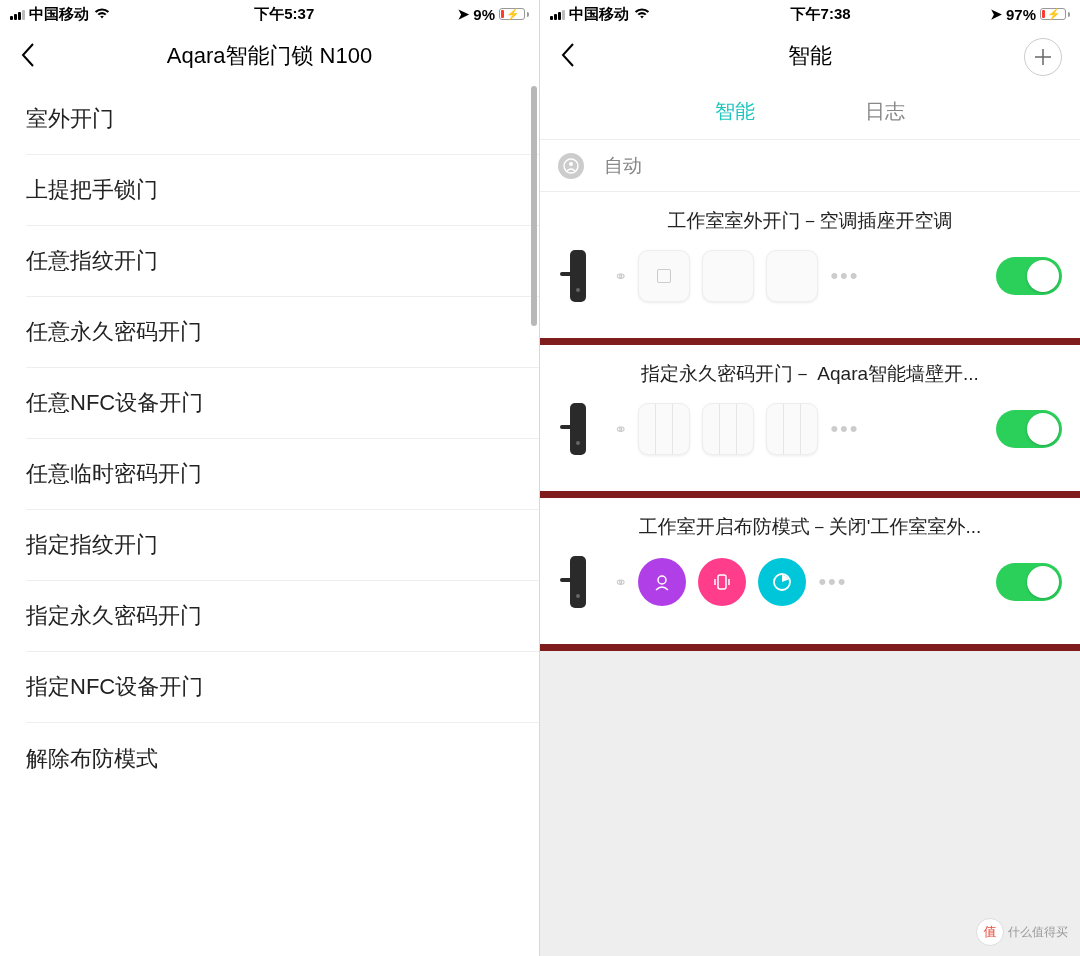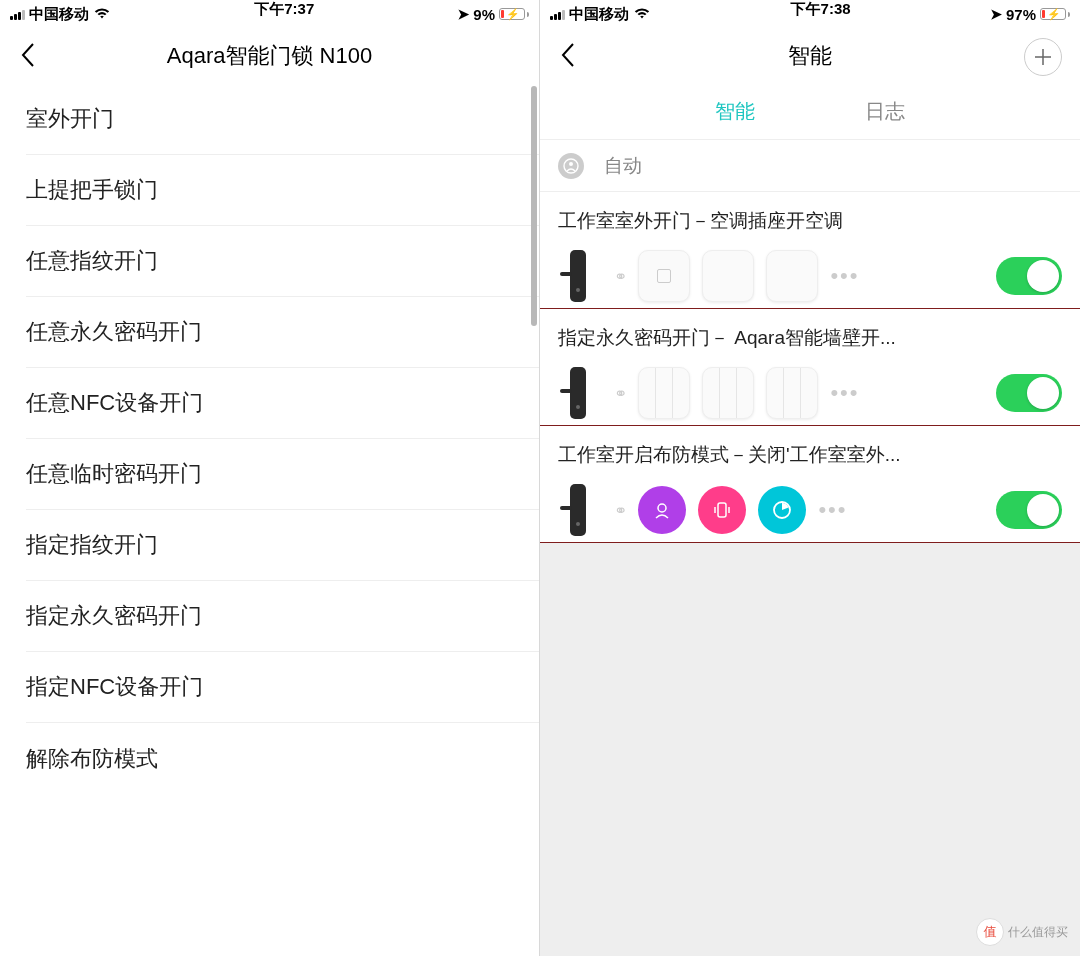--- a/index.html
+++ b/index.html
@@ -17,20 +17,21 @@
       height: 956px;
       background: #fff;
       display: flex;
       flex-direction: column;
       position: relative;
     }
     .pane-left { border-right: 1px solid #d8d8d8; }
     .status-bar {
       height: 28px;
       display: flex;
+      align-items: center;
       justify-content: space-between;
       padding: 0 10px;
       font-size: 15px;
       font-weight: 600;
       color: #000;
     }
     .status-left, .status-right { display: flex; align-items: center; gap: 4px; }
     .signal-bars { display: inline-flex; align-items: flex-end; gap: 1px; height: 12px;}
     .signal-bars span { width: 3px; background: #000; border-radius: 1px;}
     .signal-bars span:nth-child(1){height:4px}
@@ -114,22 +115,23 @@
       color:#888;
       font-size:19px;
     }
     .section-header .circ {
       width:26px; height:26px; border-radius:50%;
       background:#ccc;
       display:flex; align-items:center; justify-content:center;
       color:#fff; font-size:15px;
     }
     .auto-item {
-      padding: 16px 18px 2px 18px;
-      border-bottom:1px solid #7f1d1d;
+      padding: 16px 18px 32px 18px;
+      border-bottom:7px solid #7f1d1d;
+      text-align:center;
     }
     .auto-title { font-size:19px; color:#222; margin-bottom:12px;}
     .auto-row { display:flex; align-items:center; justify-content:space-between;}
     .auto-icons { display:flex; align-items:center; gap:12px;}
     .lock-icon {
       width:44px; height:60px;
       display:flex; align-items:center; justify-content:center;
     }
     .lock-icon svg { width:44px; height:60px;}
     .link-icon { color:#ccc; font-size:16px; letter-spacing:-1px;}
@@ -199,21 +201,21 @@
           <span></span>
           <span></span>
         </span>
       <span>中国移动</span>
       <span class="wifi-icon">
         <svg viewBox="0 0 20 14">
             <path d="M10 13 L12 10.5 A4 4 0 0 0 8 10.5 Z M5 8 A8 8 0 0 1 15 8 L13.3 9.5 A5.5 5.5 0 0 0 6.7 9.5 Z M2 5 A12 12 0 0 1 18 5 L16.3 6.6 A9.5 9.5 0 0 0 3.7 6.6 Z" fill="#000"></path>
           </svg>
       </span>
     </div>
-    <div>下午7:37</div>
+    <div>下午5:37</div>
     <div class="status-right">
       <span class="loc-icon">➤</span>
       <span>9%</span>
       <span class="battery">
         <span class="battery-body">
             <span class="battery-fill"></span>
             <span class="bolt">⚡</span>
           </span>
         <span class="battery-cap"></span>
       </span>

